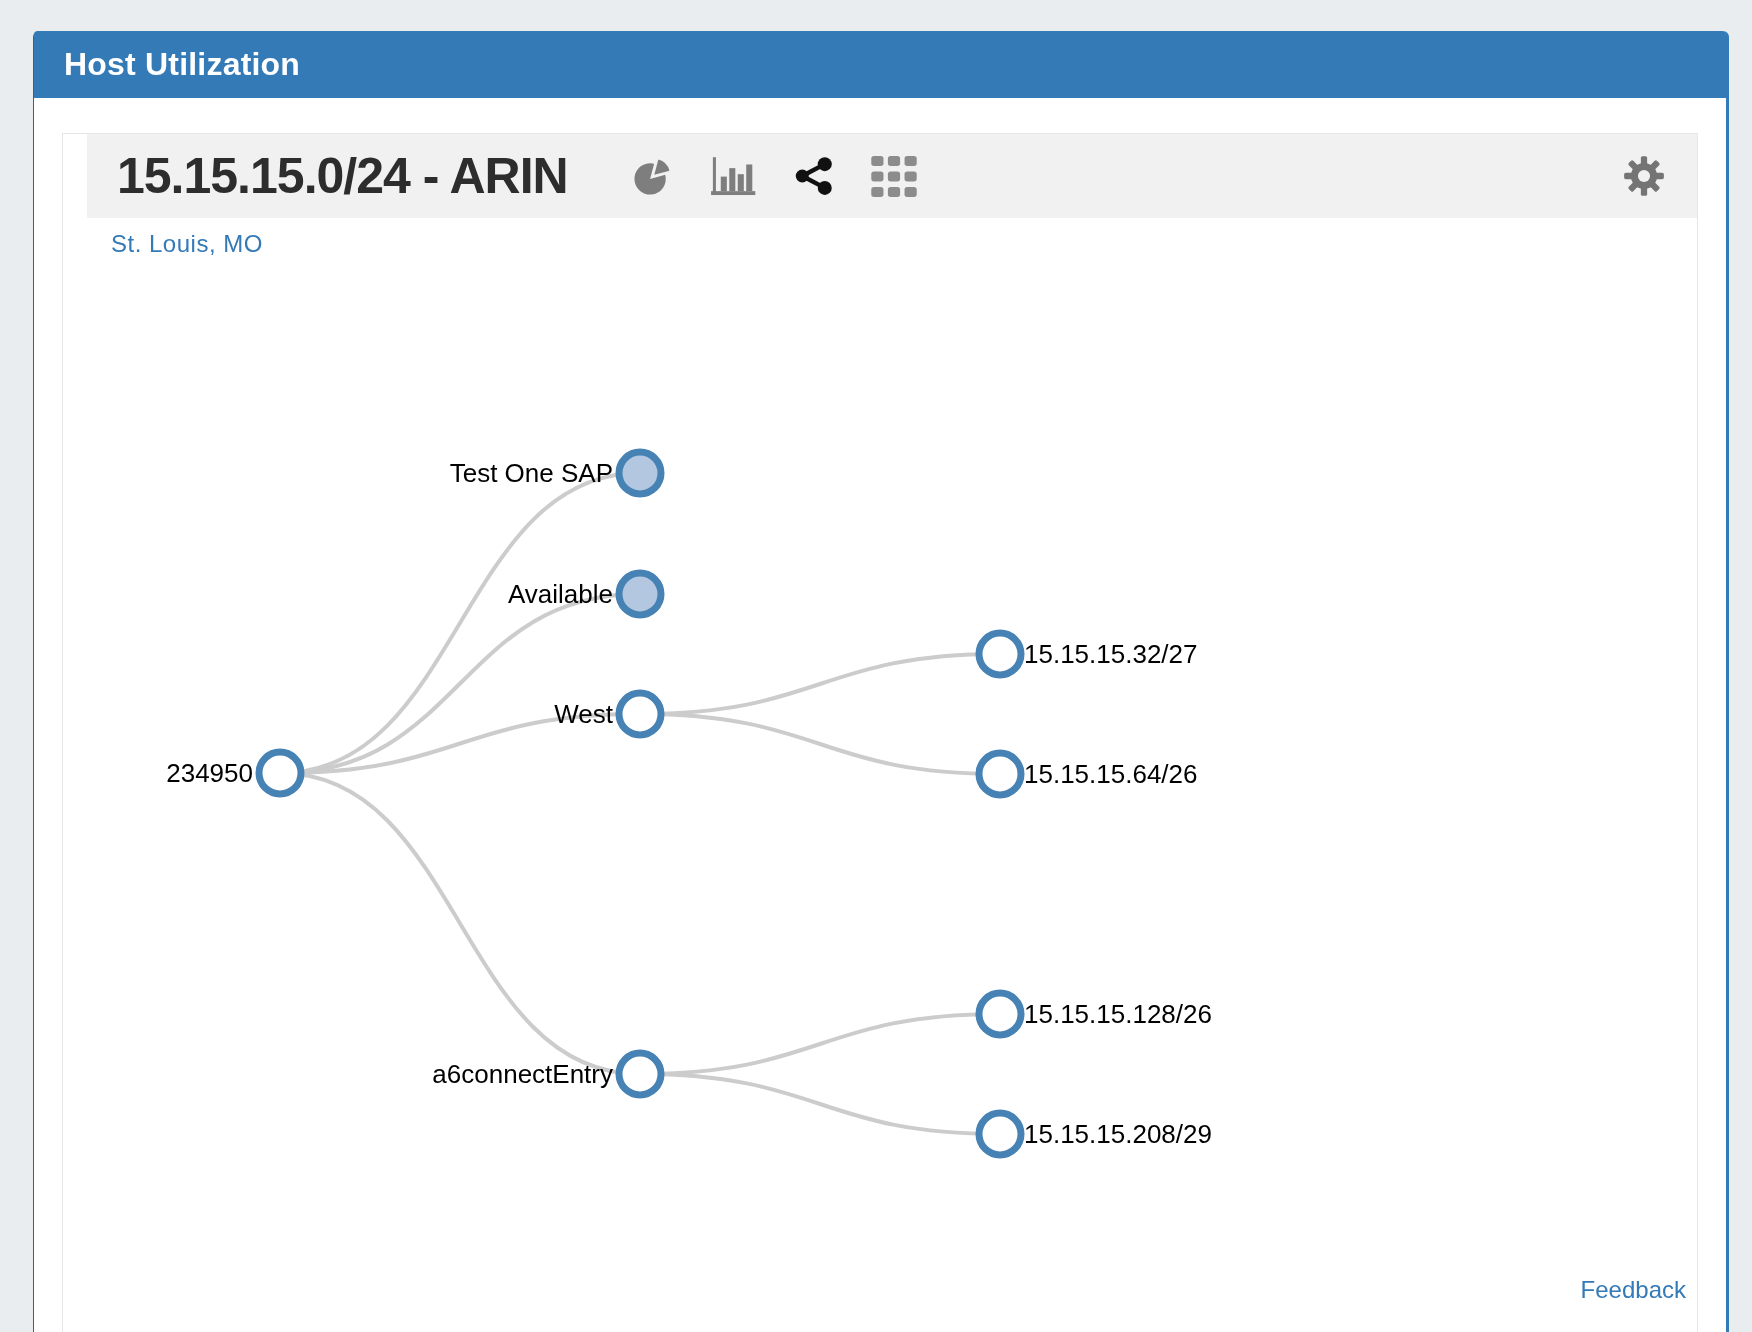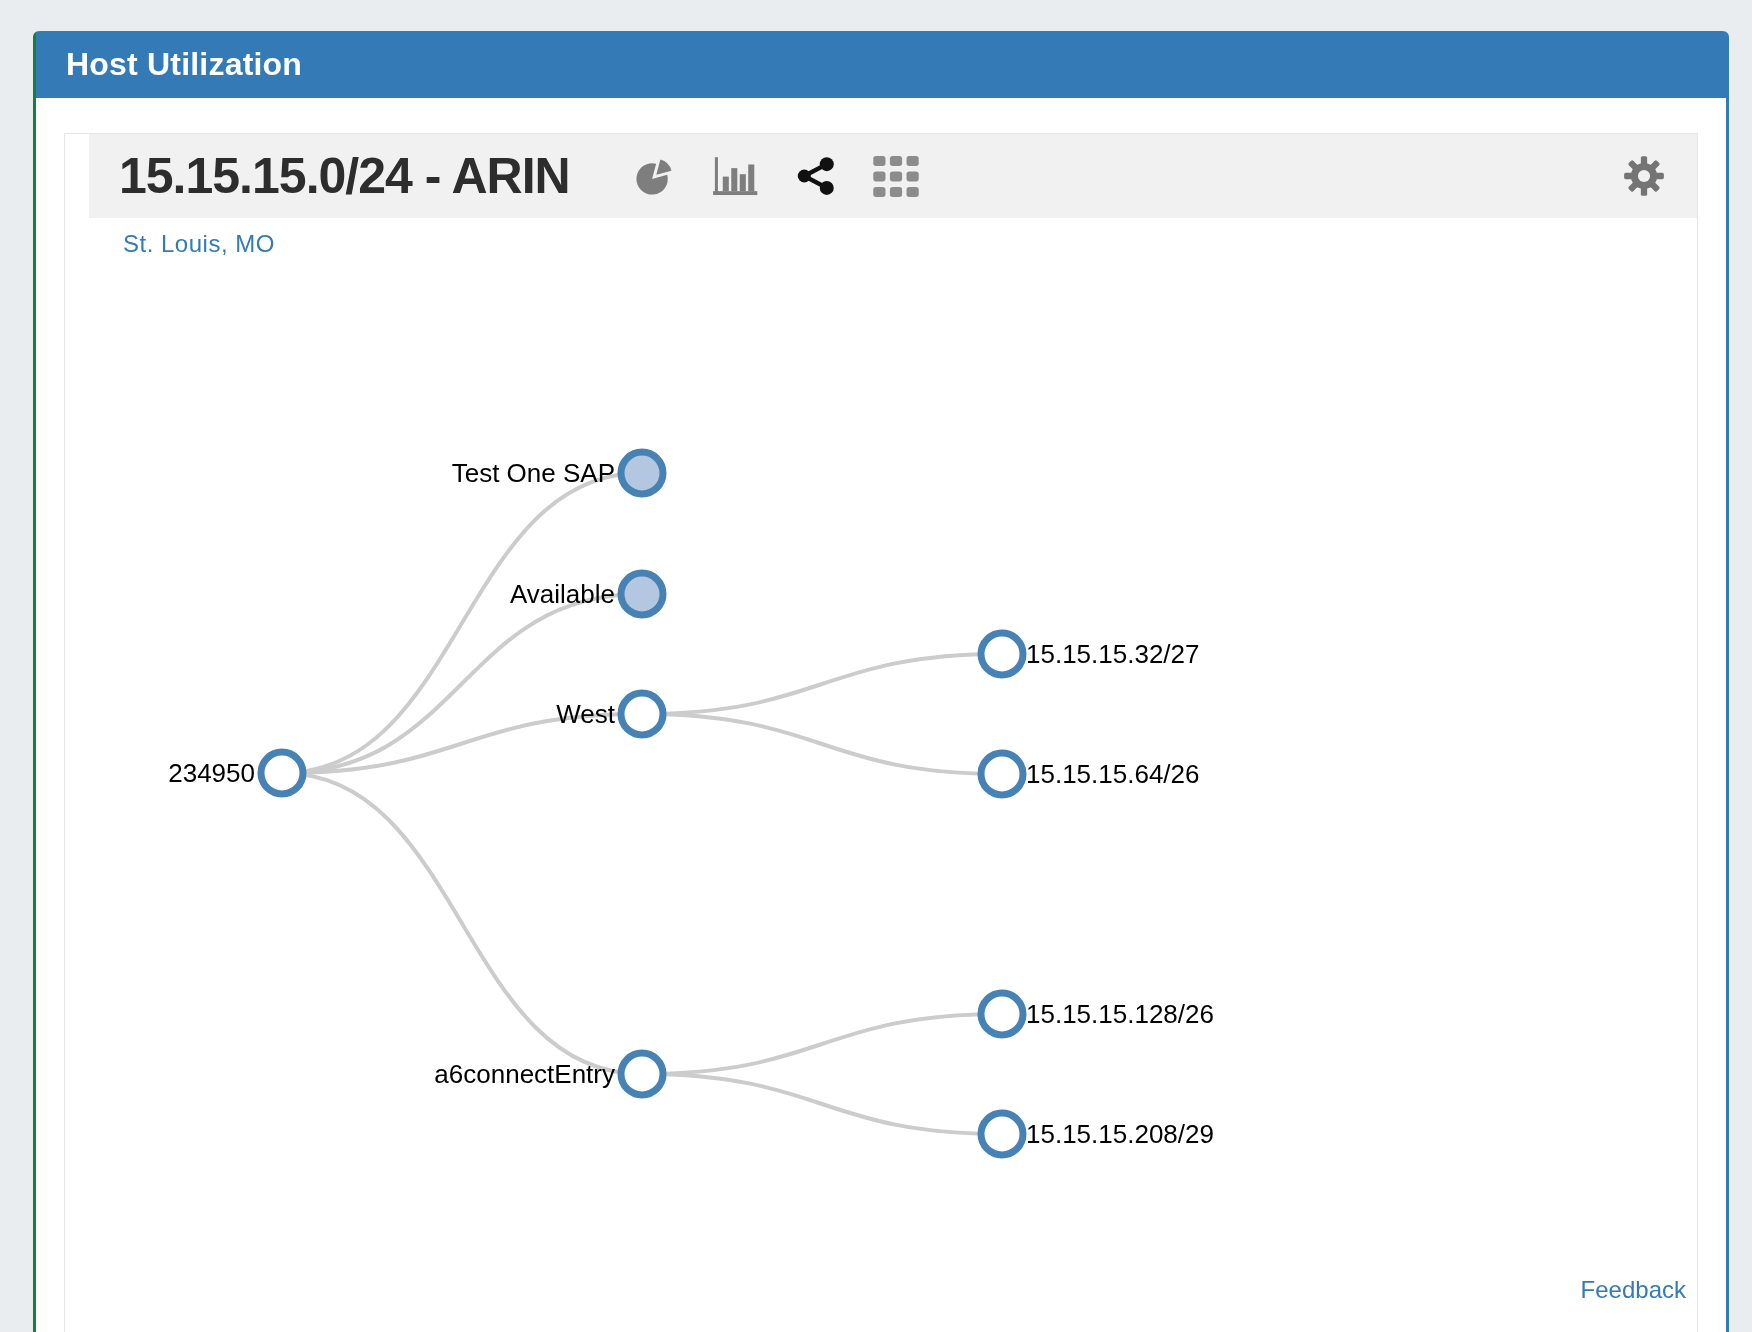--- a/index.html
+++ b/index.html
@@ -6,21 +6,21 @@
   html,body { width:1752px; height:1332px; }
   body {
     background:#e9edf0;
     font-family:"Liberation Sans","DejaVu Sans",sans-serif;
     position:relative;
     overflow:hidden;
   }
   .panel {
     position:absolute; left:33px; top:31px; width:1696px; height:1301px;
     background:#ffffff;
-    border-left:3px solid #15803d; border-right:3px solid #337ab7;
+    border-left:1px solid #15803d; border-right:3px solid #337ab7;
     border-radius:6px 6px 0 0;
   }
   .panel-heading {
     height:67px; background:#337ab7; border-radius:4px 4px 0 0;
     display:flex; align-items:center; padding-left:30px;
   }
   .panel-title { color:#ffffff; font-size:32px; font-weight:bold; letter-spacing:.2px; }
   .panel-body { padding:35px 28px 0 28px; height:calc(100% - 67px); }
   .widget {
     height:100%; border:1px solid #e6e6e6; border-bottom:none;
@@ -32,21 +32,21 @@
   }
   .widget-title {
     font-size:50px; font-weight:bold; color:#2d2d2d; letter-spacing:-1px;
     white-space:nowrap;
   }
   .view-icons { display:flex; align-items:center; gap:38px; margin-left:64px; }
   .icon-btn { display:inline-flex; align-items:center; cursor:pointer; }
   .toolbar-spacer { flex:1 1 auto; }
   .widget-content { position:relative; flex:1 1 auto; background:#ffffff; overflow:hidden; }
   .location-link {
-    position:absolute; left:34px; top:12px;
+    position:absolute; left:24px; top:12px;
     color:#337ab7; font-size:24px; text-decoration:none; cursor:pointer;
     letter-spacing:.5px;
   }
   .feedback-link {
     position:absolute; right:11px; bottom:28px;
     color:#337ab7; font-size:24px; text-decoration:none; cursor:pointer;
   }
   #tree-svg { position:absolute; left:0; top:0; width:100%; height:100%; }
   #tree-svg text {
     font-family:"Liberation Sans","DejaVu Sans",sans-serif;

